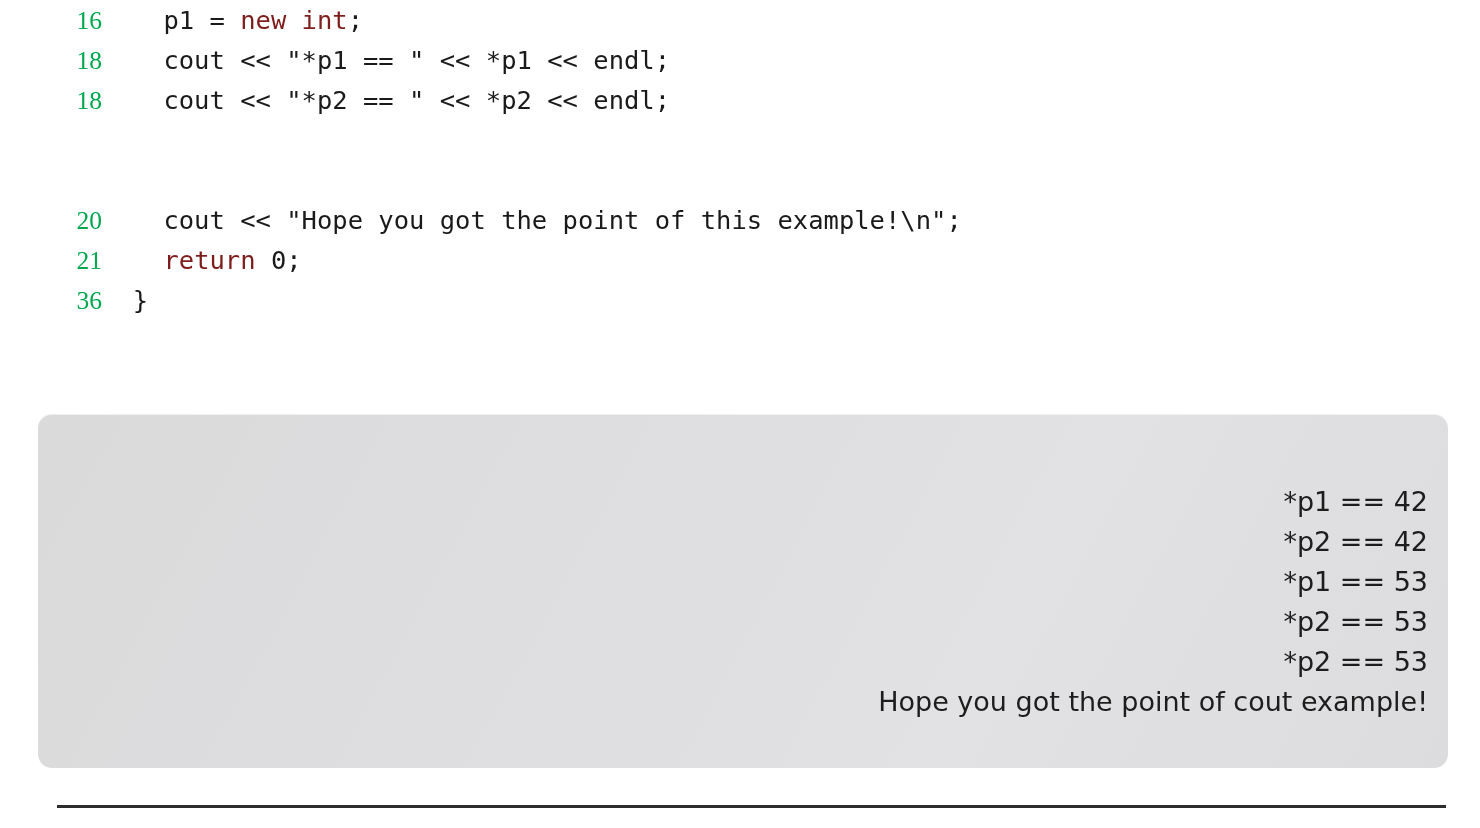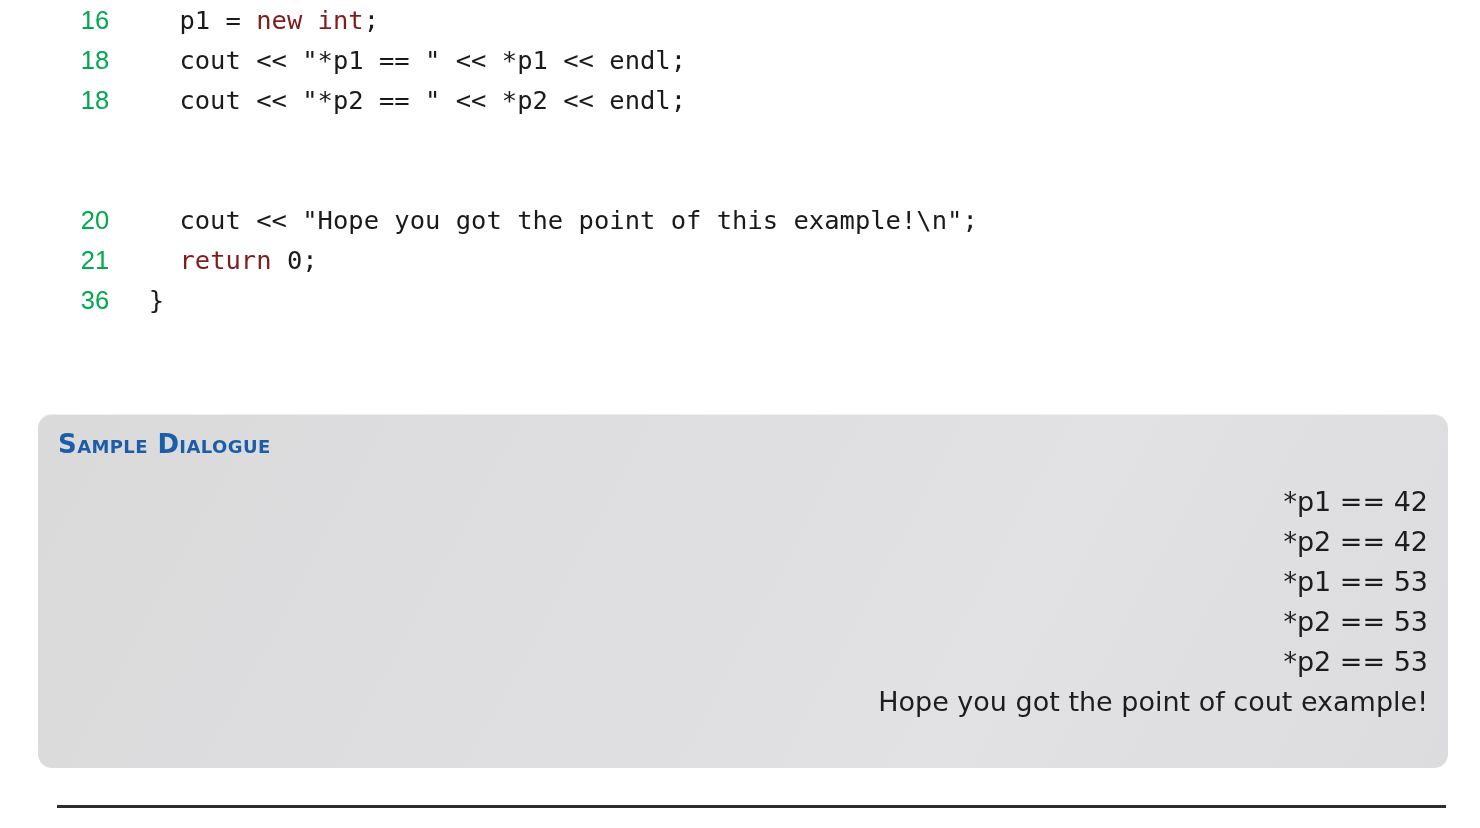--- a/index.html
+++ b/index.html
@@ -32,24 +32,24 @@
     font-family: "DejaVu Sans Mono", monospace;
     font-size: 25.5px;
     color: #1a1a1a;
   }
   .code-line.blank {
     height: 40px;
   }
   .ln {
     display: inline-block;
     width: 46px;
-    text-align: center;
-    margin-left: 72px;
+    text-align: right;
+    margin-left: 56px;
     color: #00a84e;
-    font-family: Liberation Sans, sans-serif;
+    font-family: Liberation Serif, serif;
     font-size: 25.5px;
   }
   .code-text {
     display: inline-block;
     margin-left: 0;
     font-family: "DejaVu Sans Mono", monospace;
     font-size: 25.5px;
     white-space: pre;
   }
   .kw {
@@ -116,21 +116,20 @@
     <div class="code-line"><span class="ln">18</span><span class="code-text"><span>    cout &lt;&lt; "*p1 == " &lt;&lt; *p1 &lt;&lt; endl;</span></span></div>
     <div class="code-line"><span class="ln">18</span><span class="code-text"><span>    cout &lt;&lt; "*p2 == " &lt;&lt; *p2 &lt;&lt; endl;</span></span></div>
     <div class="code-line blank"><span class="ln"></span><span class="code-text"><span></span></span></div>
     <div class="code-line blank"><span class="ln"></span><span class="code-text"><span></span></span></div>
     <div class="code-line"><span class="ln">20</span><span class="code-text"><span>    cout &lt;&lt; "Hope you got the point of this example!\n";</span></span></div>
     <div class="code-line"><span class="ln">21</span><span class="code-text"><span>    </span><span class="kw">return</span><span> 0;</span></span></div>
     <div class="code-line"><span class="ln">36</span><span class="code-text"><span>  }</span></span></div>
   </div>
 
 <div id="sample-dialogue-panel">
-  <div id="sample-dialogue-heading">Sample Dialogue</div>
   <div id="dialogue-output">
       <div class="dlg-line">*p1 == 42</div>
       <div class="dlg-line">*p2 == 42</div>
       <div class="dlg-line">*p1 == 53</div>
       <div class="dlg-line">*p2 == 53</div>
       <div class="dlg-line">*p2 == 53</div>
       <div class="dlg-line">Hope you got the point of cout example!</div>
     </div>
 </div>
 

